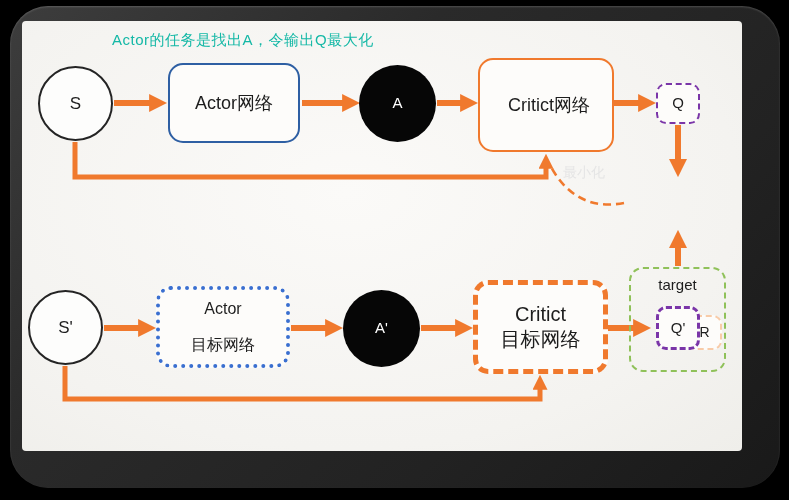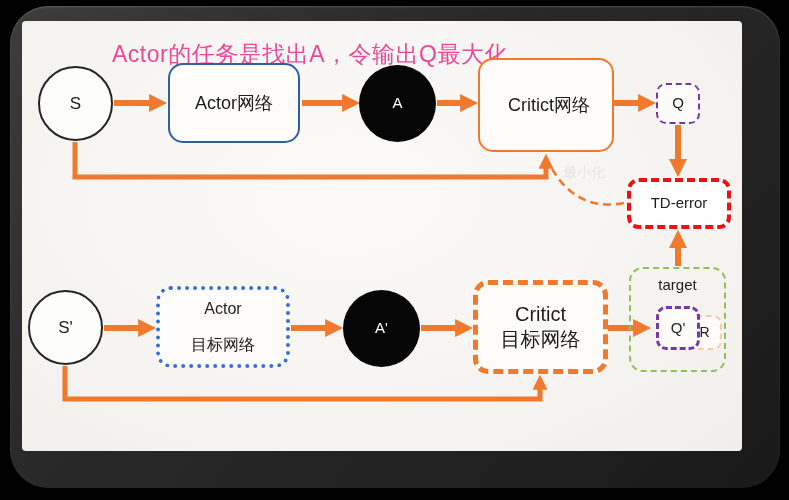--- a/index.html
+++ b/index.html
@@ -12,21 +12,21 @@
           background:radial-gradient(ellipse at 45% 40%, #fbfaf8 0%, #f4f3f0 70%, #efeeea 100%);}
 
   .abs{position:absolute;box-sizing:border-box;}
   .node{display:flex;flex-direction:column;align-items:center;justify-content:center;
         text-align:center;background:#fdfcfa;line-height:1.25;}
   .circle{border-radius:50%;}
   .white-circle{border:2px solid #242424;background:#fdfdfc;font-size:17px;}
   .black-circle{background:#060606;color:#fff;font-size:15px;border:none;}
   .rect{border-radius:15px;align-items:center;}
 
-  .title{font-size:23px;letter-spacing:.5px;color:#ec4899;white-space:nowrap;margin-top:8px;}
+  .title{font-size:15px;letter-spacing:.5px;color:#14b8a6;white-space:nowrap;}
 
   .actor-net{border:2px solid var(--blue_solid,#2E5FA3);font-size:18px;}
   .critic-net{border:2.5px solid var(--orange,#F0792D);font-size:18px;}
   .q-box{border:2px dashed var(--purple,#7A35A8);border-radius:10px;font-size:15px;}
   .td-box{border:4px dashed var(--red,#EE1112);border-radius:12px;font-size:15px;background:#fefefe;}
   .min-label{font-size:14px;color:#e5e5e5;white-space:nowrap;}
 
   .actor-target{border:4px dotted var(--blue_dotted,#3A6FD0);font-size:16px;gap:16px;}
   .critic-target{border:5px dashed var(--orange,#F0792D);font-size:20px;}
   .target-group{border:2px dashed var(--green,#8FC159);border-radius:14px;background:transparent;
@@ -84,23 +84,20 @@
   <div class="abs node circle black-circle" style="left:359px;top:65px;width:77px;height:77px;">
     <span>A</span>
   </div>
   <div class="abs node rect critic-net" style="left:478px;top:58px;width:136px;height:94px;padding-left:6px;">
     <span>Critict网络</span>
   </div>
   <div class="abs node q-box" style="left:656px;top:83px;width:44px;height:41px;">
     <span>Q</span>
   </div>
 
-  <div class="abs node td-box" style="left:627px;top:178px;width:104px;height:51px;">
-    <span>TD-error</span>
-  </div>
   <div class="abs min-label" style="left:563px;top:164px;">最小化</div>
 
   <div class="abs node circle white-circle" style="left:28px;top:290px;width:75px;height:75px;">
     <span>S'</span>
   </div>
   <div class="abs node rect actor-target" style="left:156px;top:286px;width:134px;height:82px;">
     <span>Actor</span>
     <span>目标网络</span>
   </div>
   <div class="abs node circle black-circle" style="left:343px;top:290px;width:77px;height:77px;">

